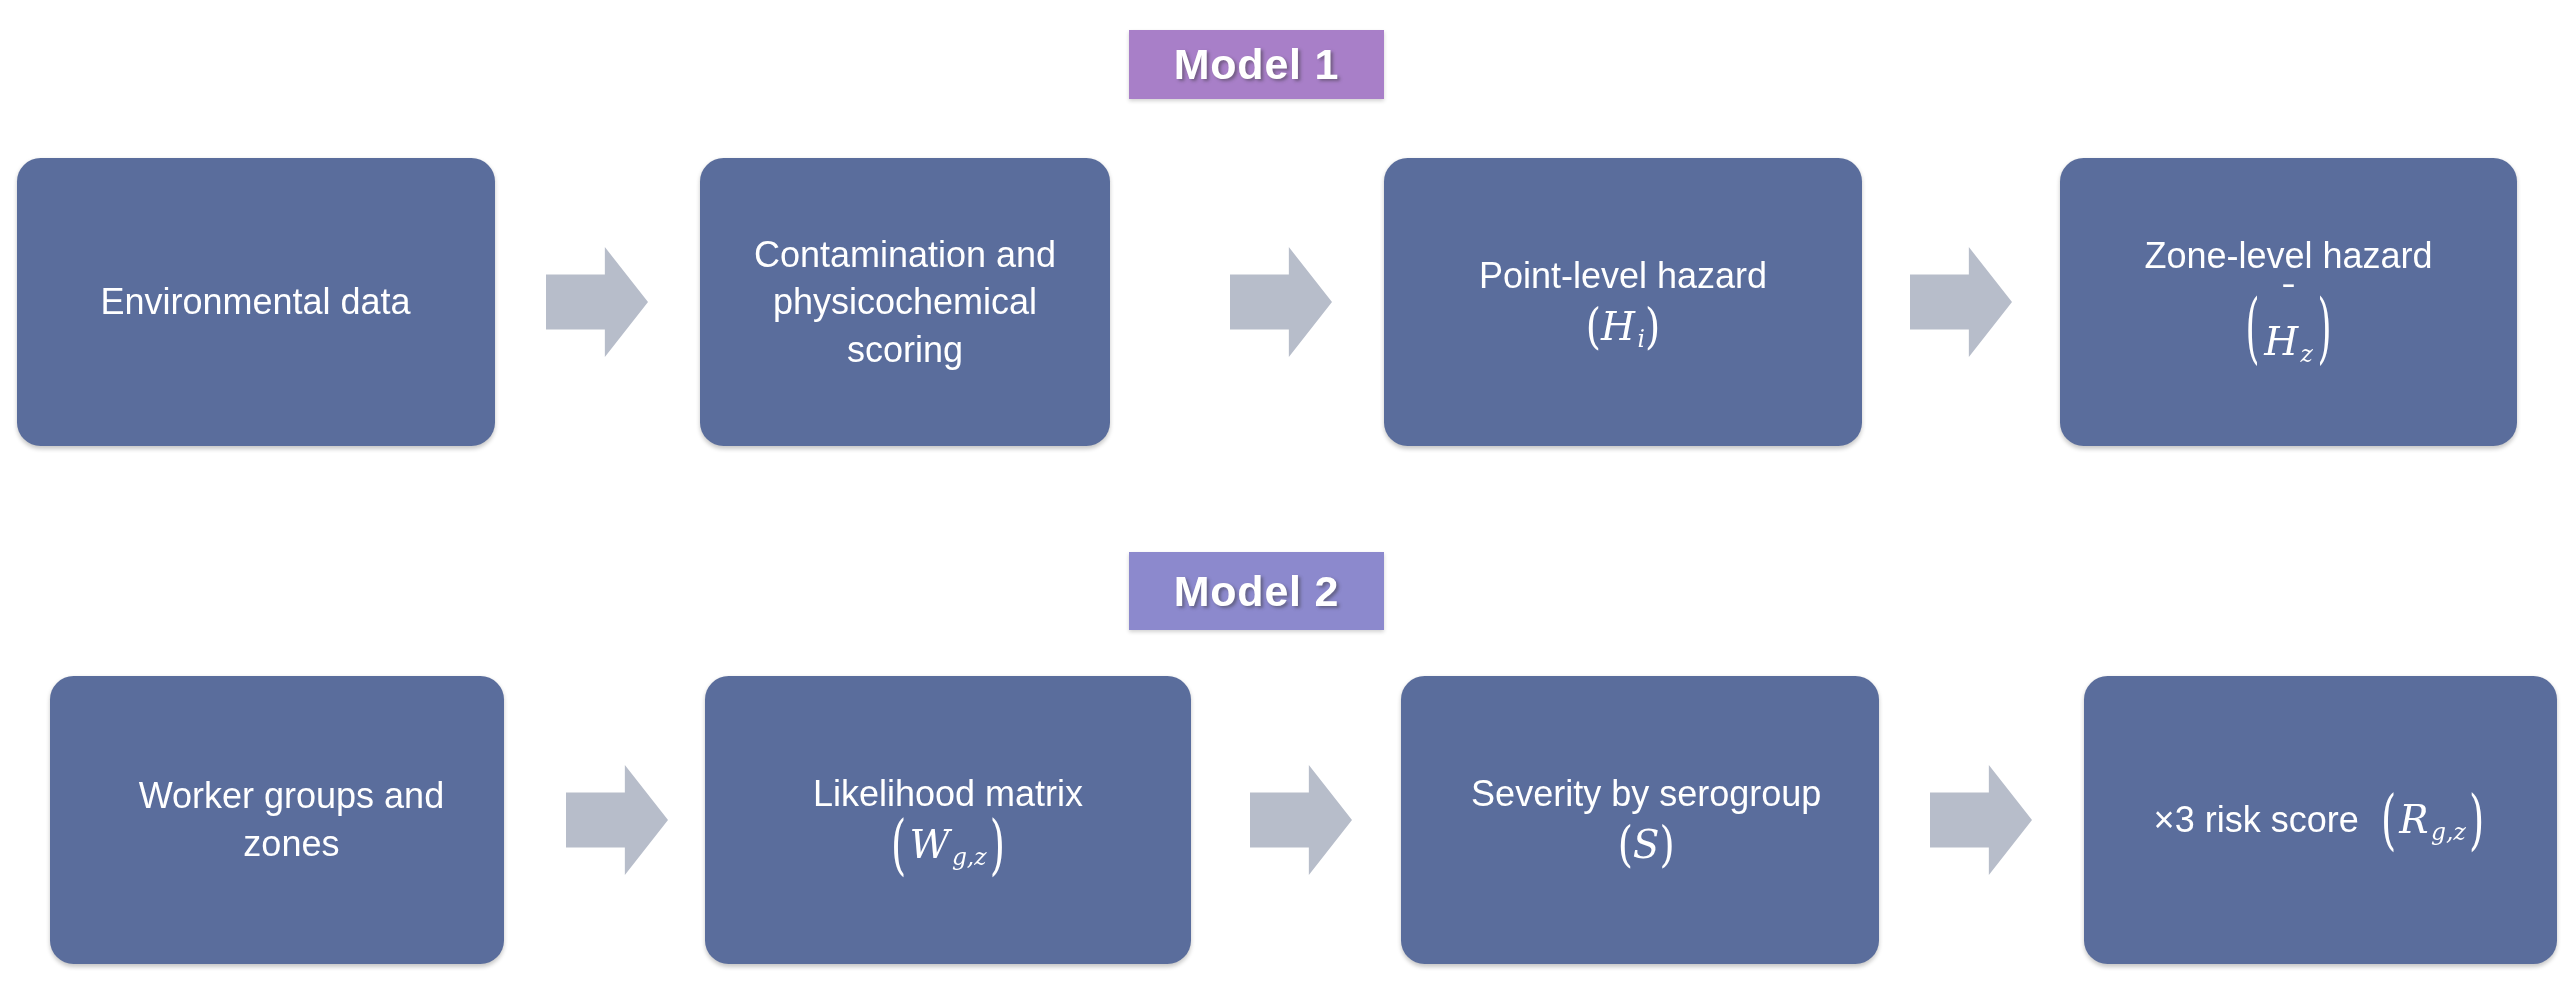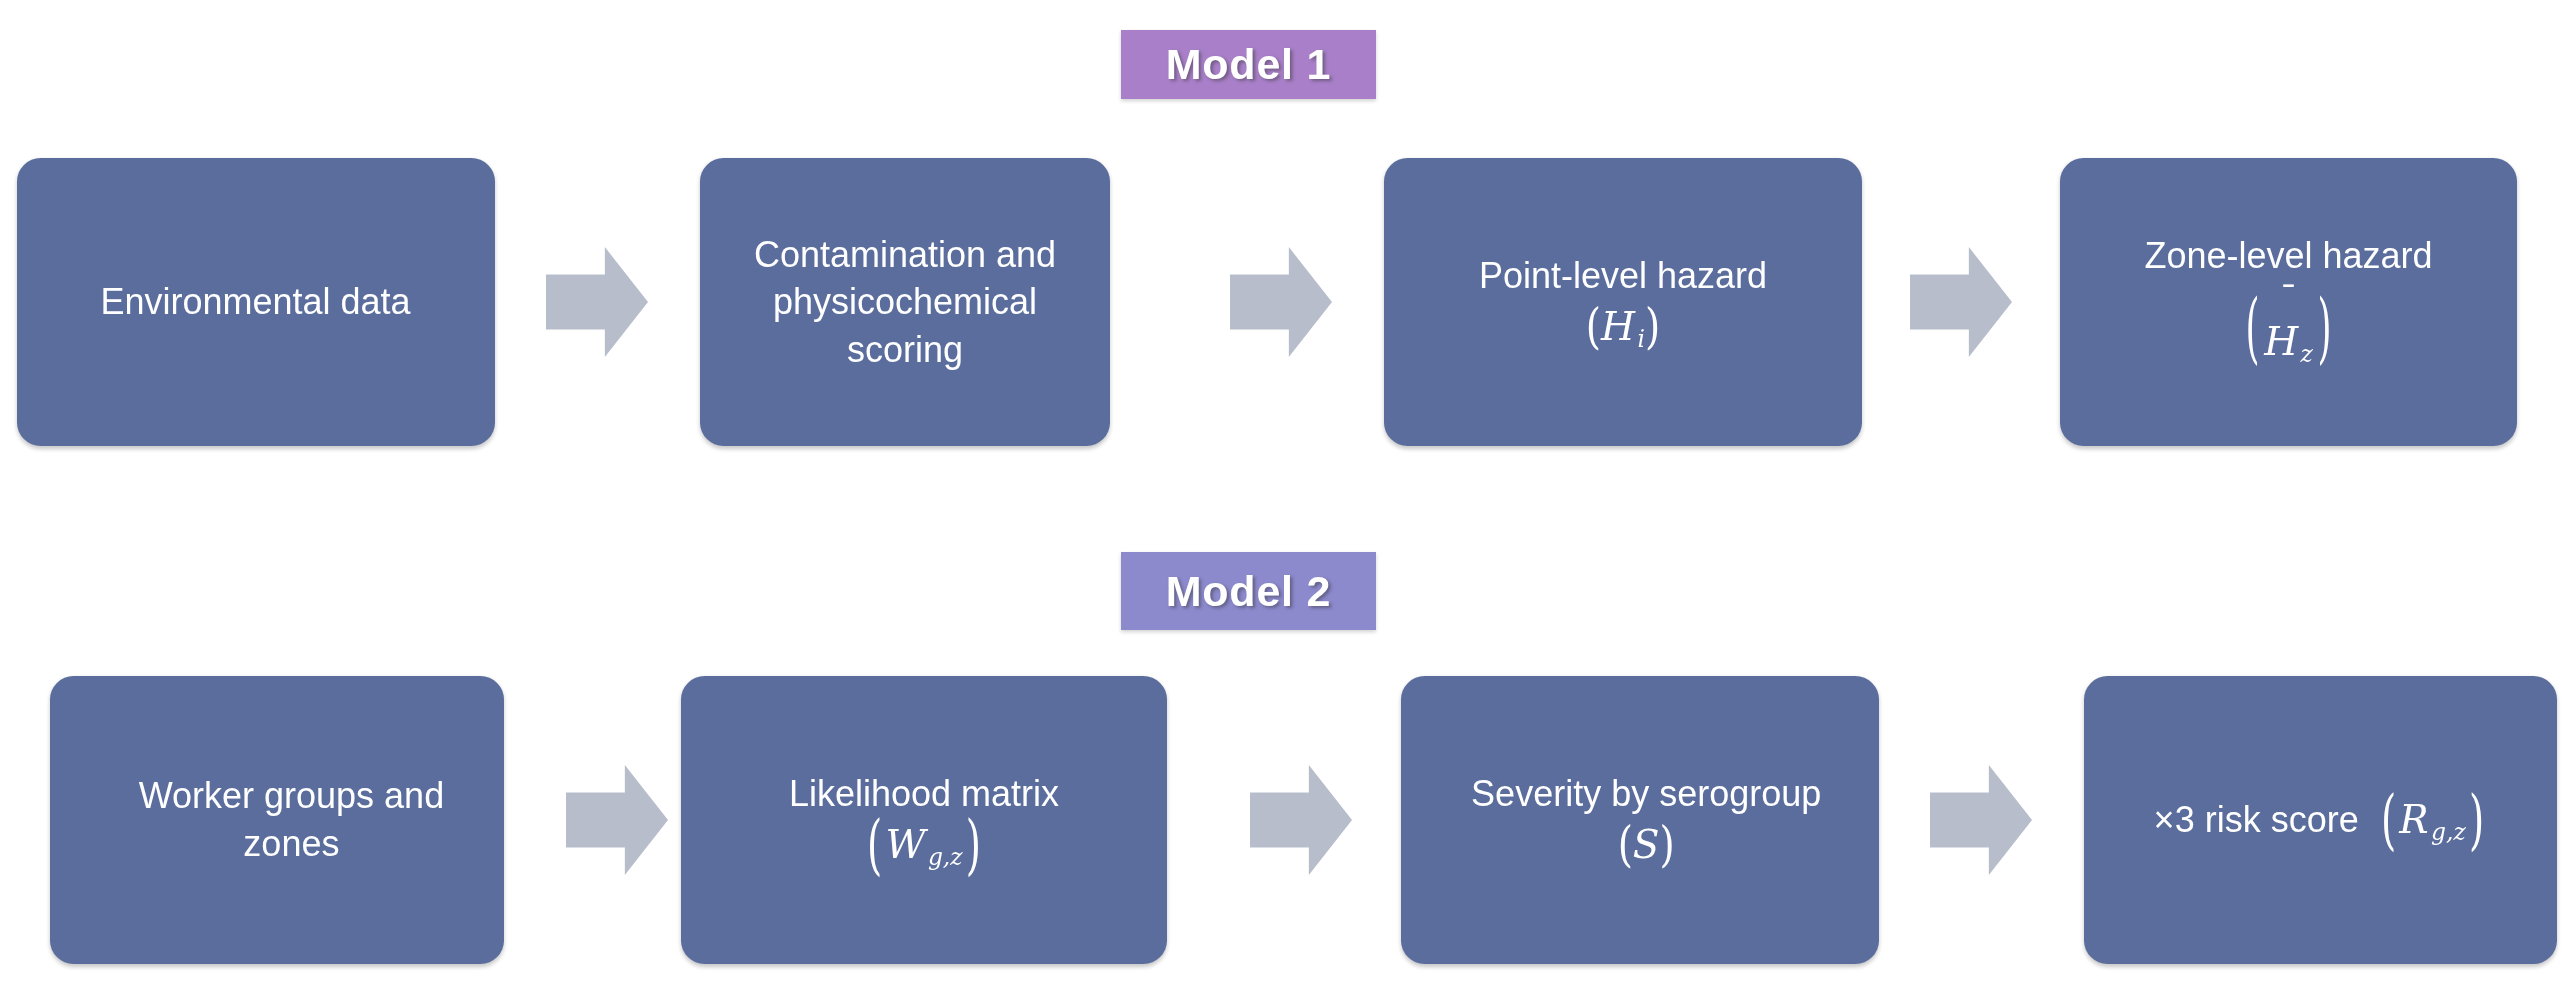--- a/index.html
+++ b/index.html
@@ -22,20 +22,21 @@
   .canvas{position:absolute;inset:0;}
 
   
   .badge{
     position:absolute;
     display:flex;align-items:center;justify-content:center;
     color:var(--badge-text);
     font-size:43px;font-weight:700;letter-spacing:0.8px;
     text-shadow:2.4px 2.4px 3.2px rgba(50,50,50,.45);
     box-shadow:0 2.4px 3.9px rgba(0,0,0,.18);
+    margin-left:8px;
   }
   .badge.m1{left:1121px;top:30px;width:255px;height:69px;background:var(--model1-badge-fill);}
   .badge.m2{left:1121px;top:552px;width:255px;height:78px;background:var(--model2-badge-fill);}
 
   
   .box{
     position:absolute;
     background:var(--box-fill);
     border-radius:23.6px;
     color:var(--box-text);
@@ -45,21 +46,21 @@
     padding:15.8px 23.6px;
     box-shadow:0 2.4px 4.7px rgba(0,0,0,.22);
   }
   .row1{top:158px;height:288px;}
   .row2{top:676px;height:288px;}
   .box.m1s1{left:16.5px;width:478px;}
   .box.m1s2{left:700px;width:410px;}
   .box.m1s3{left:1384px;width:478px;}
   .box.m1s4{left:2060px;width:457px;}
   .box.m2s1{left:50px;width:454px;align-items:flex-end;}
-  .box.m2s2{left:681px;width:486px;}
+  .box.m2s2{left:705px;width:486px;}
   .box.m2s3{left:1401px;width:478px;padding-left:36px;}
   .box.m2s4{left:2084px;width:473px;}
   .box.m1s2 .box-label{max-width:370px;}
   .box.m2s1 .box-label{max-width:378px;}
 
   
   .formula{margin-top:1.6px;font-size:39px;white-space:nowrap;}
   .mvar{font-family:"DejaVu Serif",serif;font-style:italic;}
   .msub{font-family:"DejaVu Serif",serif;font-style:italic;font-size:0.60em;position:relative;top:0.30em;margin-left:2.4px;}
   .paren{display:inline-block;font-family:"DejaVu Serif",serif;font-weight:400;}

